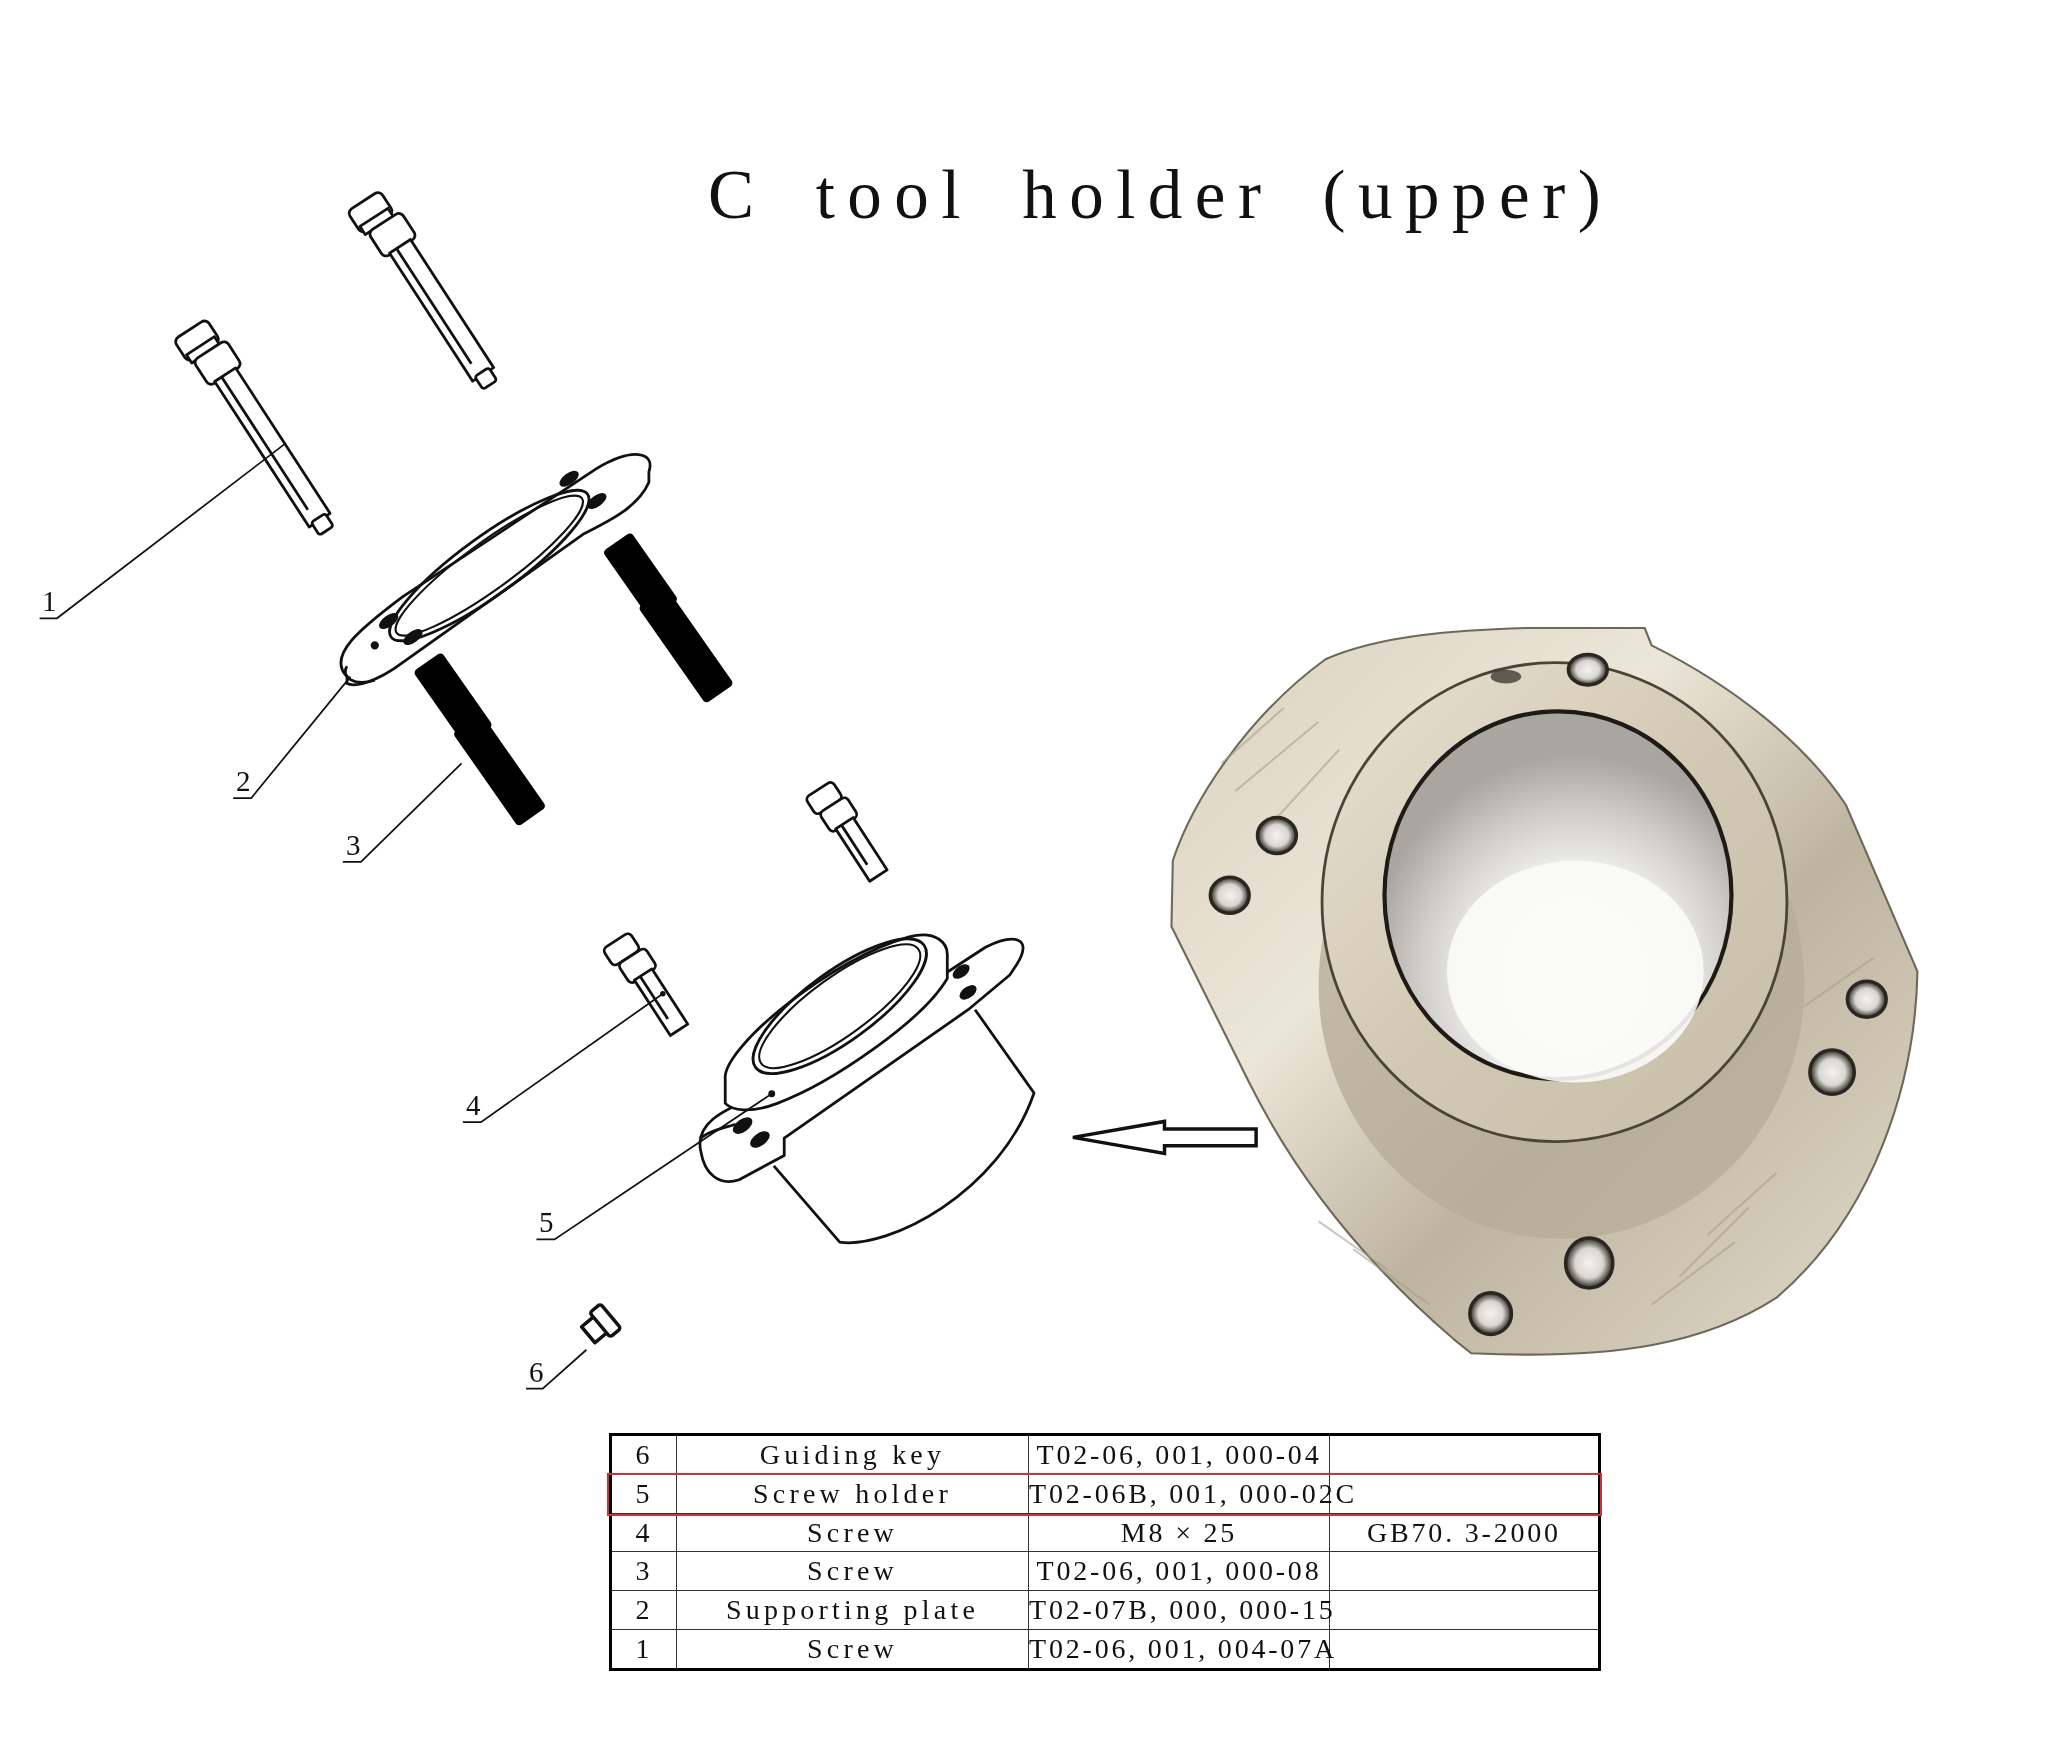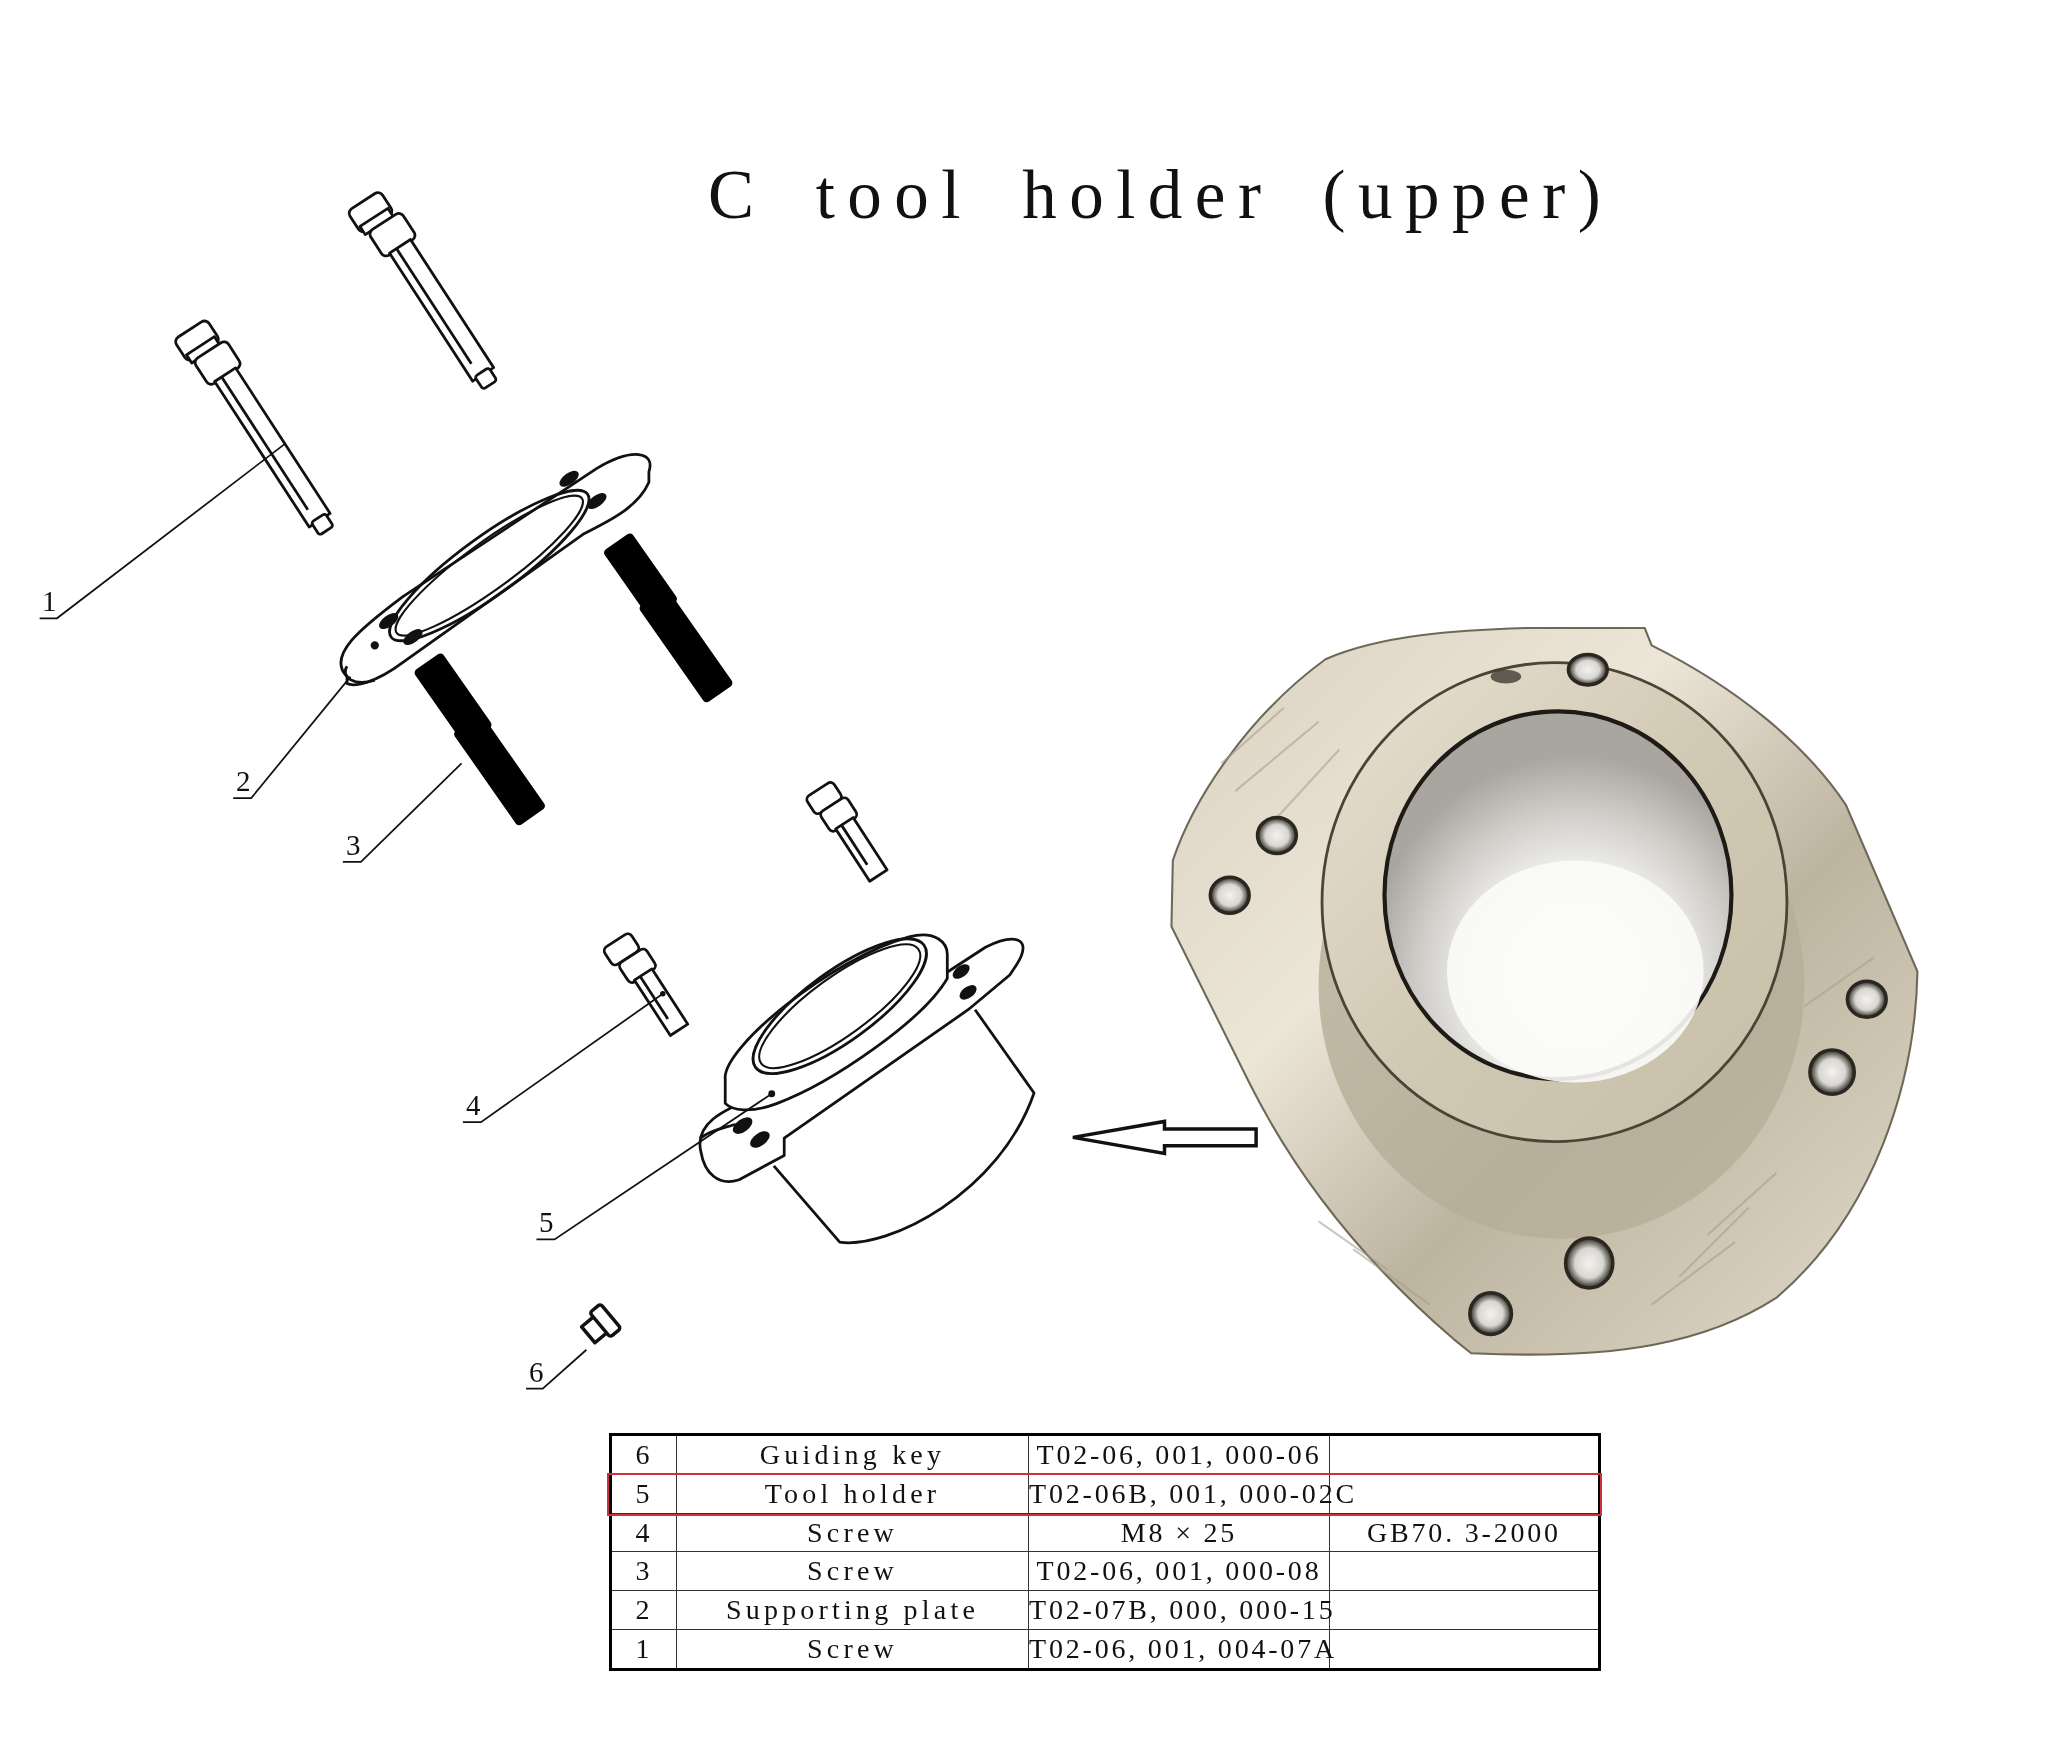--- a/index.html
+++ b/index.html
@@ -215,26 +215,26 @@
   <colgroup>
     <col style="width:66px">
     <col style="width:352px">
     <col style="width:301px">
     <col style="width:270px">
   </colgroup>
   <tbody>
     <tr>
       <td>6</td>
       <td class="name">Guiding key</td>
-      <td>T02-06, 001, 000-06</td>
+      <td>T02-06, 001, 000-04</td>
       <td></td>
     </tr>
     <tr>
       <td>5</td>
-      <td class="name">Tool holder</td>
+      <td class="name">Screw holder</td>
       <td>T02-06B, 001, 000-02C</td>
       <td></td>
     </tr>
     <tr>
       <td>4</td>
       <td class="name">Screw</td>
       <td>M8 × 25</td>
       <td>GB70. 3-2000</td>
     </tr>
     <tr>

